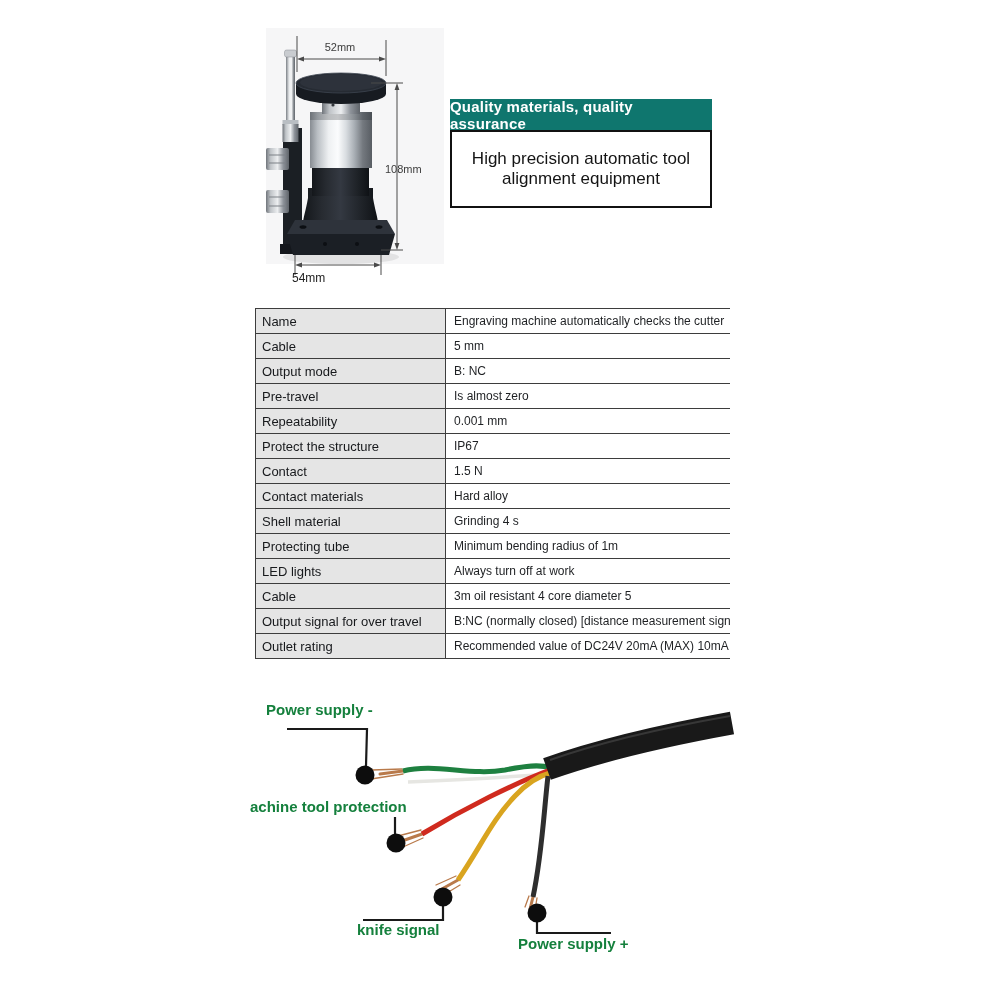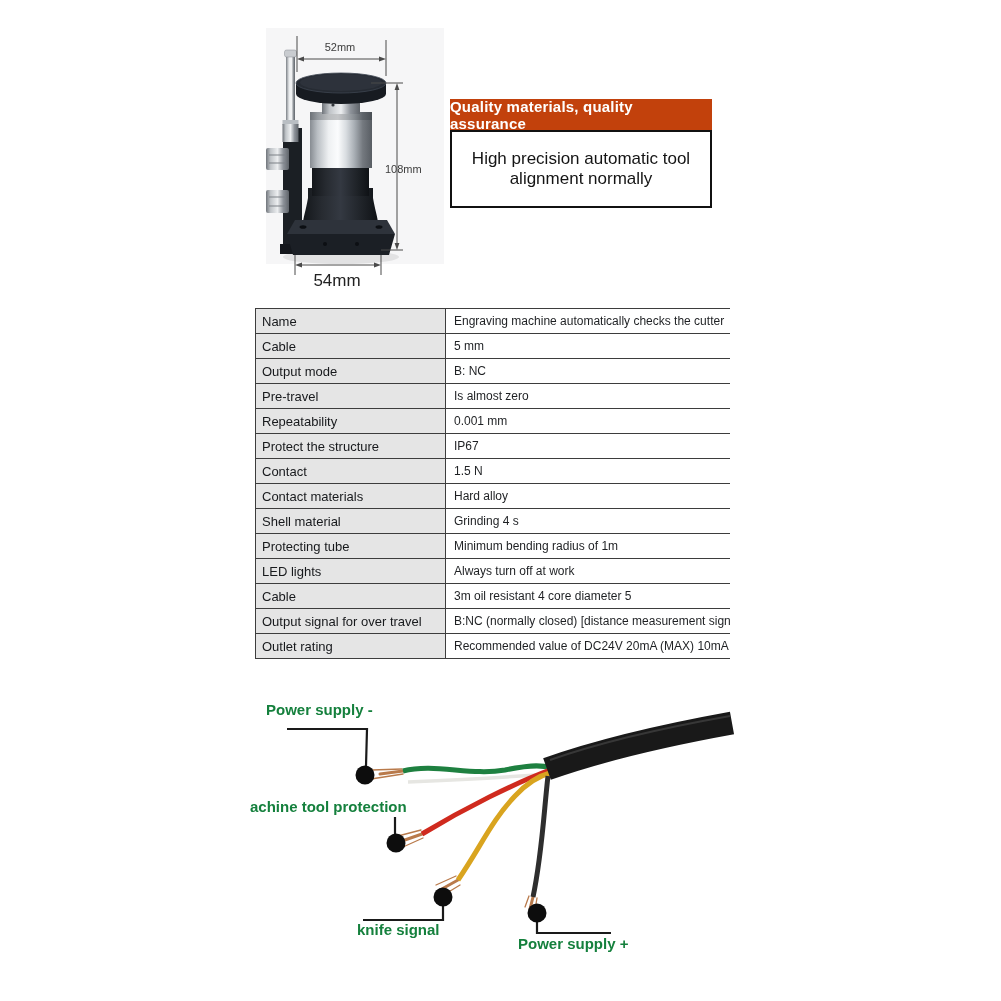--- a/index.html
+++ b/index.html
@@ -11,25 +11,25 @@
     overflow:hidden;
   }
   
   .photo{
     position:absolute;left:266px;top:28px;width:178px;height:272px;
   }
   .photo svg{display:block;overflow:visible;}
   .dim-label{position:absolute;color:#3c3c3c;font-size:11px;}
   .dim-label.top{left:44px;top:13px;width:60px;text-align:center;}
   .dim-label.side{left:119px;top:135px;}
-  .dim-label.bottom{left:26px;top:243px;width:90px;text-align:center;font-size:17px;color:#222;}
+  .dim-label.bottom{left:26px;top:243px;width:90px;text-align:left;font-size:12px;color:#222;}
   
   .banner{position:absolute;left:450px;top:99px;width:262px;}
   .banner-header{
-    height:31px;background:#c2410c;color:#fff;
+    height:31px;background:#0f766e;color:#fff;
     font-size:15px;font-weight:bold;letter-spacing:.2px;
     display:flex;align-items:center;justify-content:center;
   }
   .banner-body{
     box-sizing:border-box;height:78px;background:#fff;border:2px solid #111;
     display:flex;flex-direction:column;align-items:center;justify-content:center;
     font-size:17px;color:#141414;
   }
   
   .spec{
@@ -165,21 +165,21 @@
   </svg>
   <span class="dim-label top">52mm</span>
   <span class="dim-label side">108mm</span>
   <span class="dim-label bottom">54mm</span>
 </div>
 
 <div class="banner">
   <div class="banner-header">Quality materials, quality assurance</div>
   <div class="banner-body">
     <div>High precision automatic tool</div>
-    <div>alignment normally</div>
+    <div>alignment equipment</div>
   </div>
 </div>
 
 <div class="spec">
   <div class="spec-row">
       <div class="cell-l">Name</div>
       <div class="cell-r">Engraving machine automatically checks the cutter</div>
     </div>
   <div class="spec-row">
       <div class="cell-l">Cable</div>

